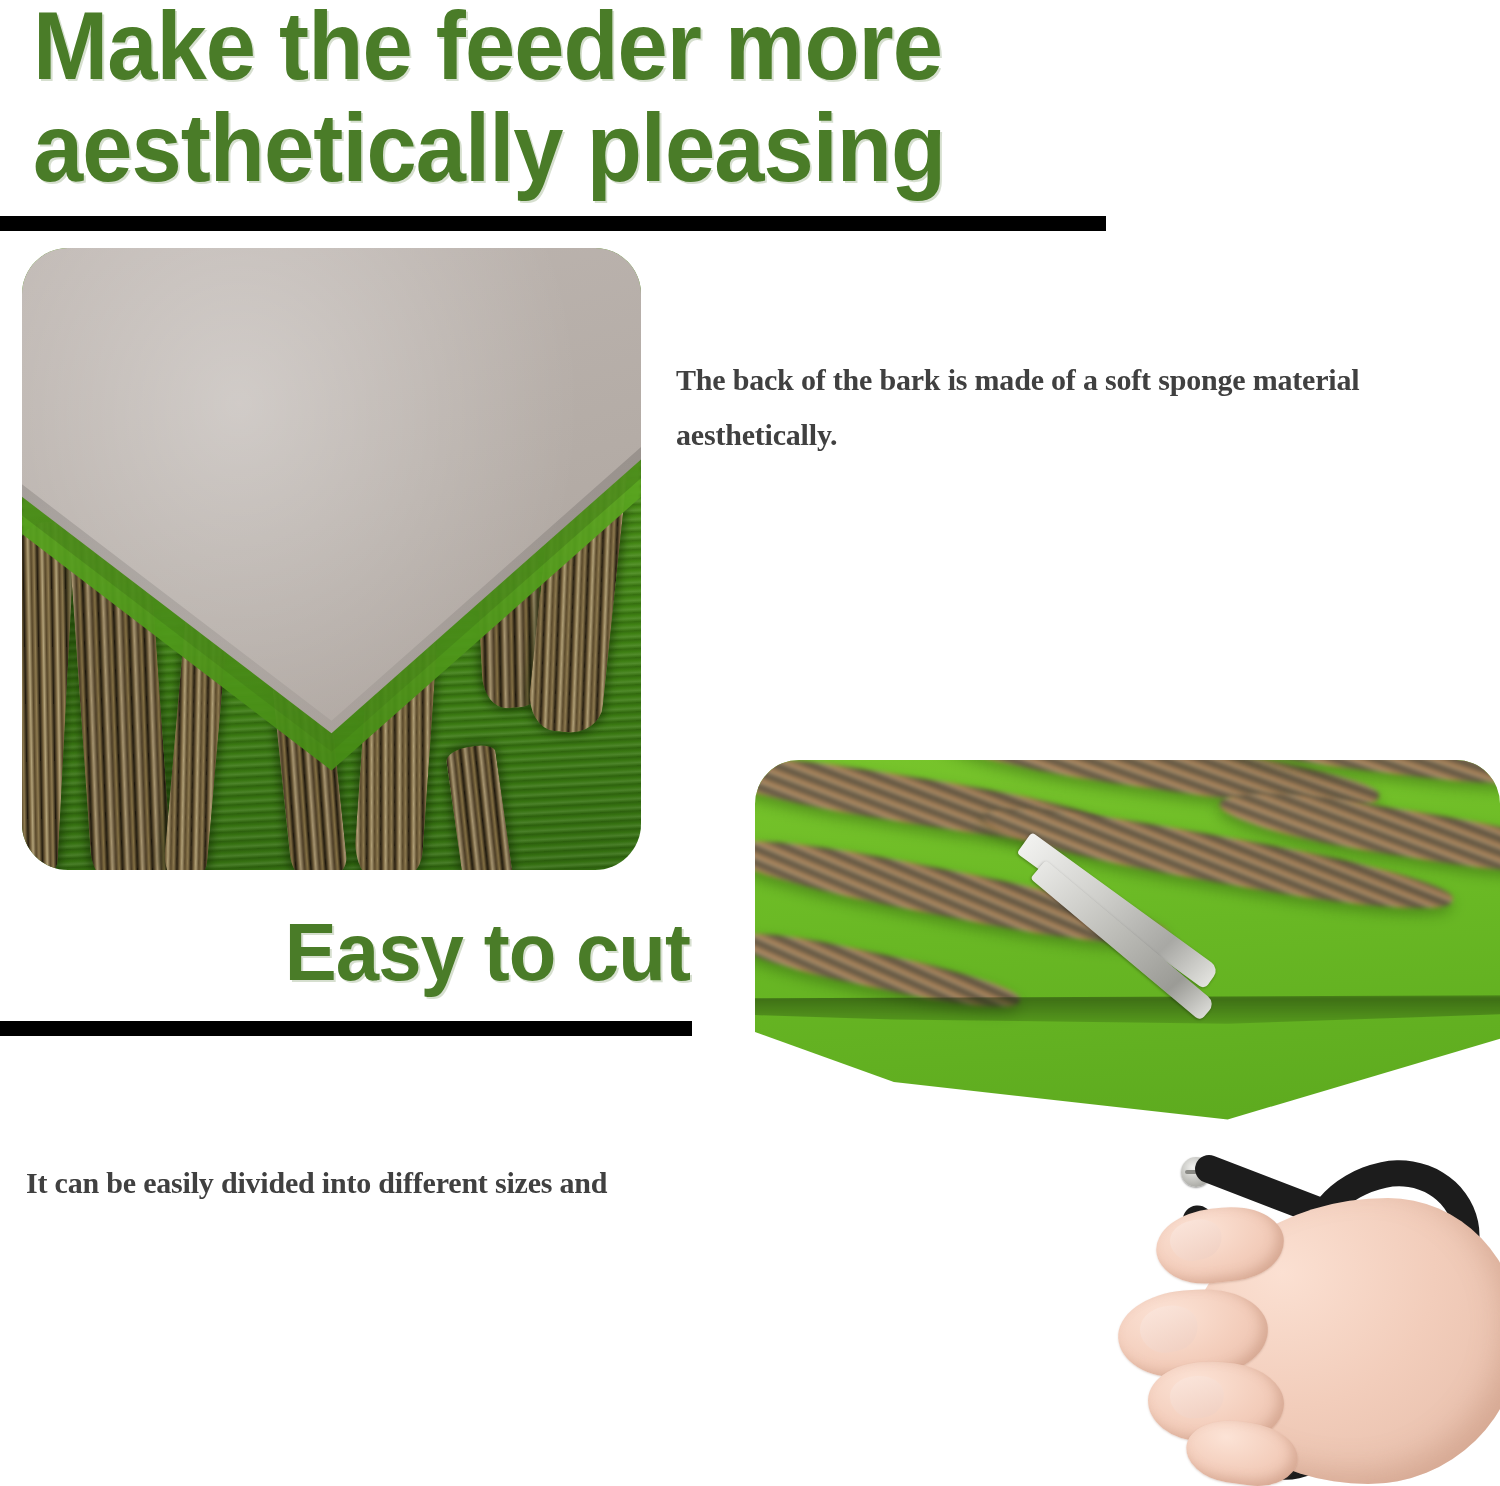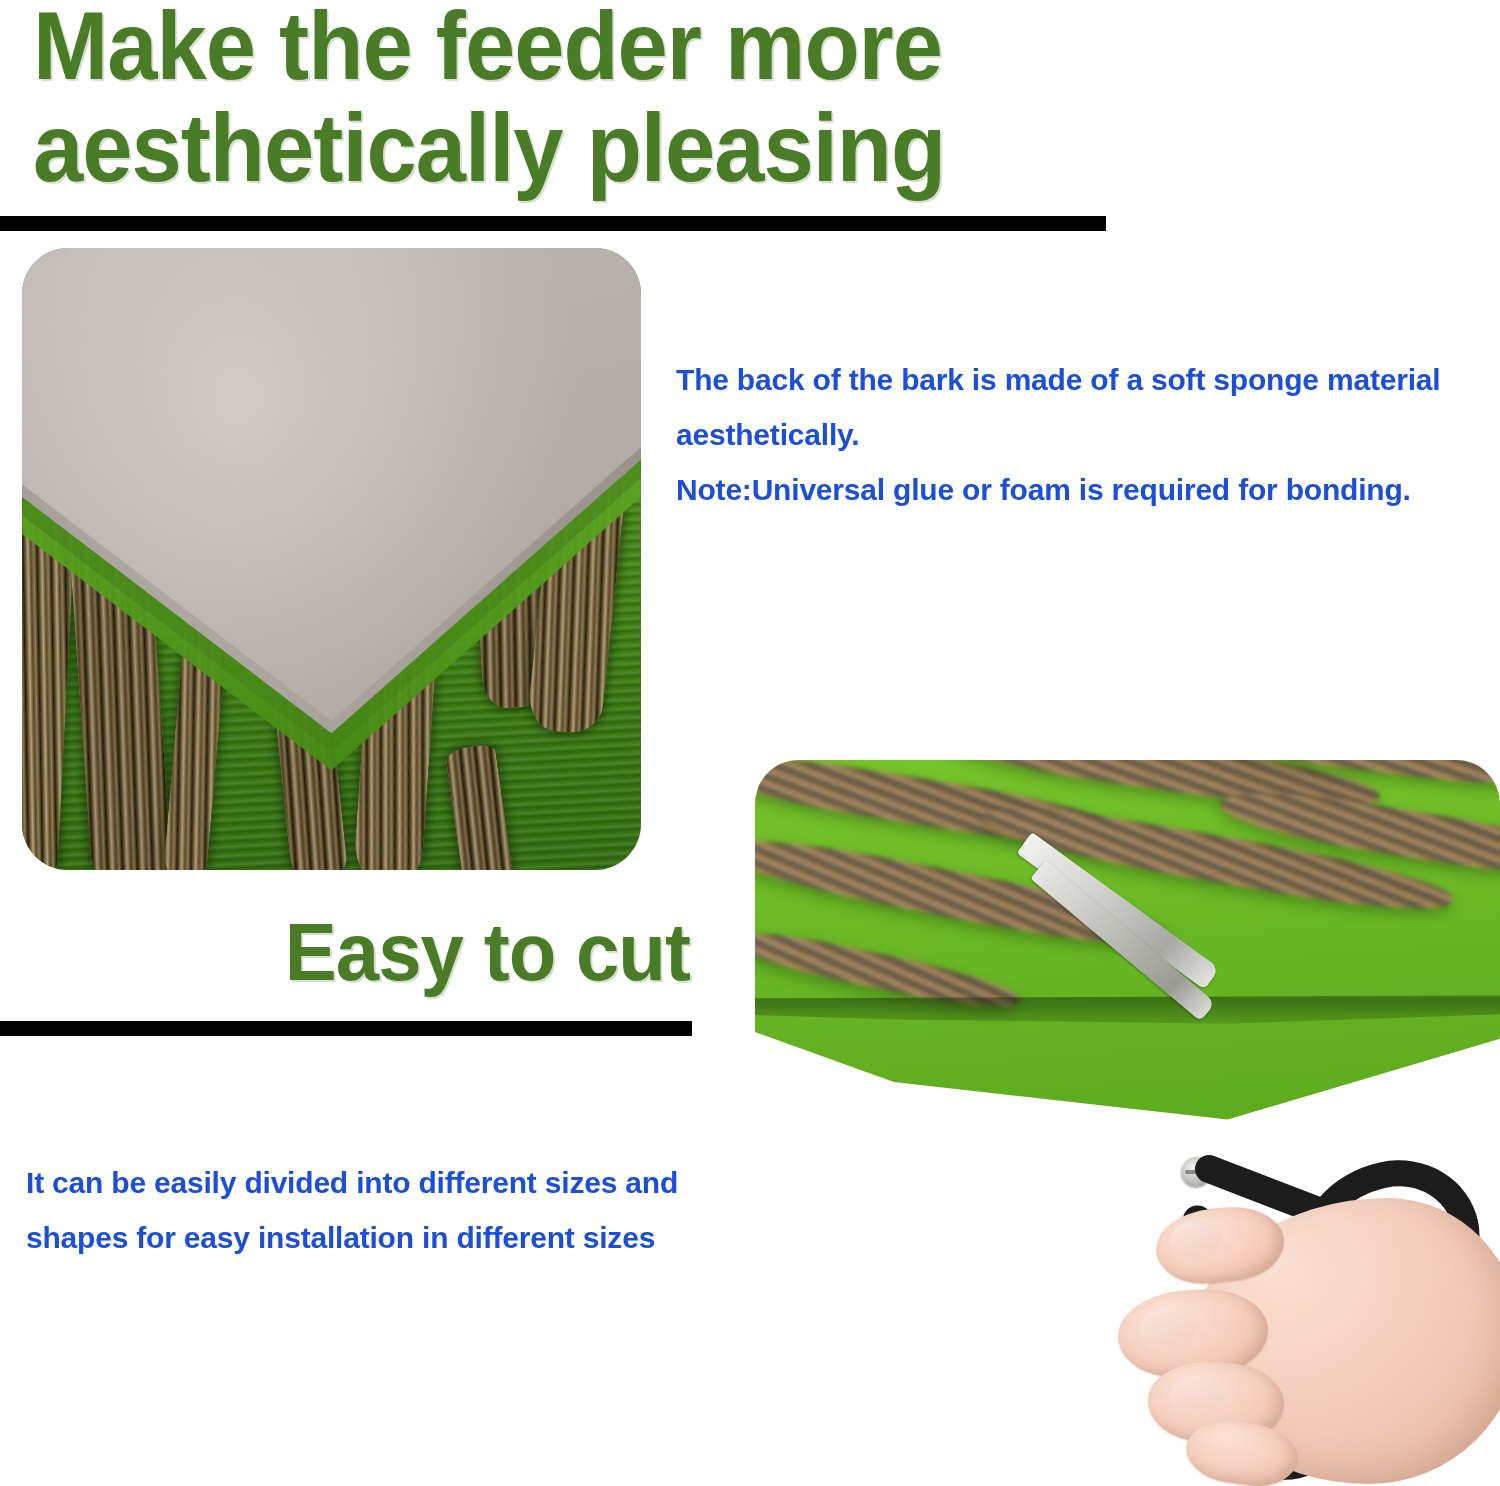--- a/index.html
+++ b/index.html
@@ -66,22 +66,22 @@
     background: #000000;
     height: 15px;
     left: 0;
   }
   #rule-top  { top: 216px;  width: 1106px; }
   #rule-mid  { top: 1021px; width: 692px; }
 
   
   .bodytext {
     position: absolute;
-    color: #1d4ed8;
-    font-family: Liberation Sans, sans-serif;
+    color: #404040;
+    font-family: Liberation Serif, serif;
     font-weight: bold;
     font-size: 30px;
     line-height: 55px;
     letter-spacing: -0.2px;
   }
   #body-right {
     left: 676px;
     top: 352px;
     width: 820px;
   }
@@ -285,21 +285,20 @@
   <div class="bark-strip bark-b" style="left:70%;  top:80%; width:8%;  height:24%; transform:rotate(-8deg);"></div>
 
   <div class="fold-fringe"></div>
   <div class="sponge"></div>
   <div class="sponge-edge"></div>
 </div>
 
 <div class="bodytext" id="body-right">
   <p>The back of the bark is made of a soft sponge material</p>
   <p>aesthetically.</p>
-  <p>Note:Universal glue or foam is required for bonding.</p>
 </div>
 
 <div id="subhead-easy">Easy to cut</div>
 
 <div class="rule" id="rule-mid"></div>
 
 <div id="photo-cut">
 
   <div class="mat2"></div>
 
@@ -346,14 +345,13 @@
   <div class="nail" style="left:10px; top:136px; width:58px; height:46px; transform:rotate(-10deg);"></div>
 
   <div class="finger" style="left:18px; top:192px; width:136px; height:80px; transform:rotate(2deg);"></div>
   <div class="nail" style="left:40px; top:206px; width:54px; height:42px; transform:rotate(-4deg);"></div>
 
   <div class="finger" style="left:56px; top:252px; width:112px; height:62px; transform:rotate(8deg);"></div>
 </div>
 
 <div class="bodytext" id="body-left">
   <p>It can be easily divided into different sizes and</p>
-  <p>shapes for easy installation in different sizes</p>
 </div>
 
 </body></html>

